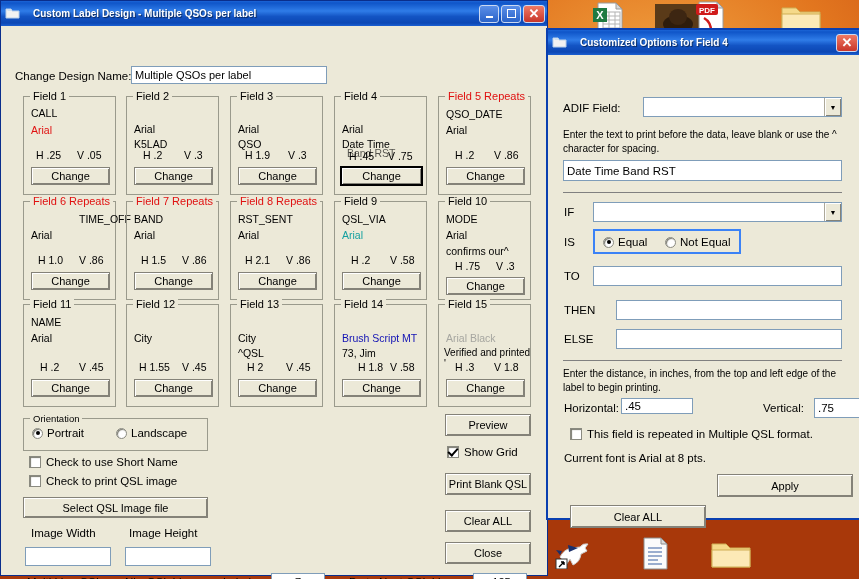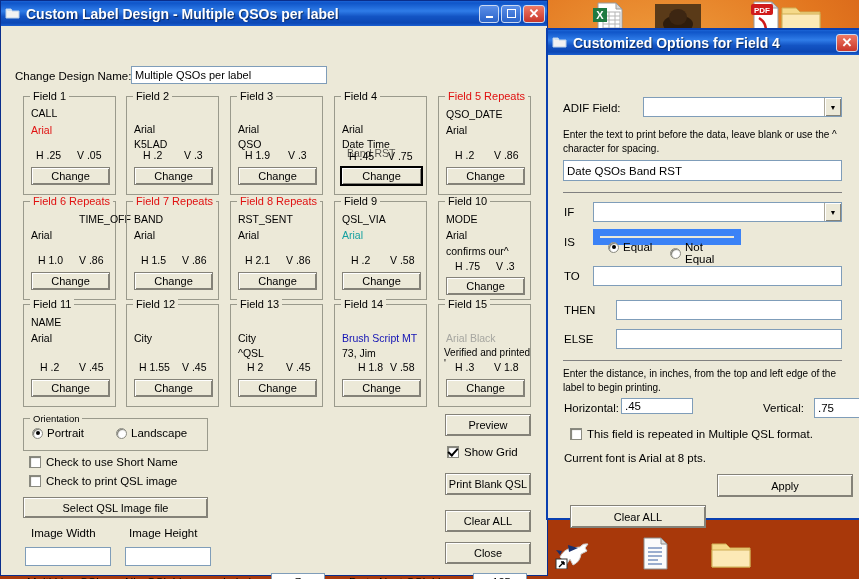--- a/index.html
+++ b/index.html
@@ -21,21 +21,21 @@
   
   .win{position:absolute;background:#ece9d8;border:1px solid #0a2e8c;}
   .titlebar{
     height:25px;
     background:linear-gradient(180deg,#1b64d6 0%,#0f55c9 8%,#2f7ce8 40%,#1354c4 62%,#0c47b4 88%,#1b5fd2 100%);
     display:flex;align-items:center;padding:0 2px 0 4px;
     box-sizing:border-box;
   }
   .titlebar .ticon{width:18px;height:16px;flex:0 0 18px;position:relative;}
   .titlebar .ttext{
-    color:#fff;font-weight:bold;font-size:14px;margin-left:3px;
+    color:#fff;font-weight:bold;font-size:10px;margin-left:10px;
     text-shadow:1px 1px 1px rgba(0,0,0,.55);white-space:nowrap;overflow:hidden;
     flex:1 1 auto;
   }
   .tbtns{display:flex;gap:2px;align-items:center;}
   .tb{
     width:20px;height:18px;border:1px solid #cbd9f2;border-radius:3px;
     display:flex;align-items:center;justify-content:center;
     font-size:11px;color:#fff;font-weight:bold;box-sizing:border-box;
   }
   .tb.min{background:linear-gradient(180deg,#5b8fe8,#2a63c9);}
@@ -143,21 +143,21 @@
     <span class="glyph">
       <svg width="46" height="30" viewBox="0 0 46 30">
         <rect x="0" y="0" width="46" height="30" fill="#5a3a18"></rect>
         <ellipse cx="23" cy="20" rx="15" ry="9" fill="#2e1c0c"></ellipse>
         <ellipse cx="23" cy="13" rx="9" ry="8" fill="#3d2612"></ellipse>
       </svg>
     </span>
     <span class="lbl"></span>
   </div>
 
-  <div class="dicon" style="left:742px;top:0px;">
+  <div class="dicon" style="left:687px;top:0px;">
     <span class="glyph">
       <svg width="36" height="34" viewBox="0 0 36 34">
         <polygon points="7,2 25,2 31,8 31,32 7,32" fill="#ffffff" stroke="#9a9a9a"></polygon>
         <polygon points="25,2 31,8 25,8" fill="#d8d8d8" stroke="#9a9a9a"></polygon>
         <rect x="4" y="4" width="22" height="11" rx="2" fill="#d01b1b"></rect>
         <text x="15" y="13" font-size="8" fill="#ffffff" text-anchor="middle" font-family="Liberation Sans, sans-serif" font-weight="bold">PDF</text>
         <path d="M12 18 q7 4 7 13" stroke="#d01b1b" stroke-width="2.5" fill="none"></path>
       </svg>
     </span>
     <span class="lbl"></span>
@@ -440,33 +440,33 @@
   <div id="dlgbody">
     <span class="dlbl" style="left:15px;top:47px;">ADIF Field:</span>
     <div class="combo" style="left:95px;top:42px;width:199px;height:20px;">
       <span style="font-size:11.5px;padding-left:3px;"></span>
       <span class="arrow">▼</span>
     </div>
 
     <div class="wrap" style="left:15px;top:73px;width:282px;">Enter the text to print before the data, leave blank or use the ^ character for spacing.</div>
 
     <div class="dinput" style="left:15px;top:105px;width:279px;height:21px;">
-      <span>Date         QSOs        Band         RST</span>
+      <span>Date         Time        Band         RST</span>
     </div>
 
     <div class="hr" style="left:15px;top:137px;width:279px;"></div>
 
     <span class="dlbl" style="left:16px;top:151px;">IF</span>
     <div class="combo" style="left:45px;top:147px;width:249px;height:20px;">
       <span style="font-size:11.5px;padding-left:3px;"></span>
       <span class="arrow">▼</span>
     </div>
 
     <span class="dlbl" style="left:16px;top:181px;">IS</span>
-    <div style="position:absolute;left:45px;top:174px;width:148px;height:16px;border:7px solid #3b82f6;box-sizing:border-box;">
+    <div style="position:absolute;left:45px;top:174px;width:148px;height:25px;border:2px solid #3b82f6;box-sizing:border-box;">
       <label class="radio" style="left:8px;top:5px;">
         <span class="rdot on"></span>
         <span>Equal</span>
       </label>
       <label class="radio" style="left:70px;top:5px;">
         <span class="rdot"></span>
         <span>Not Equal</span>
       </label>
     </div>
 

